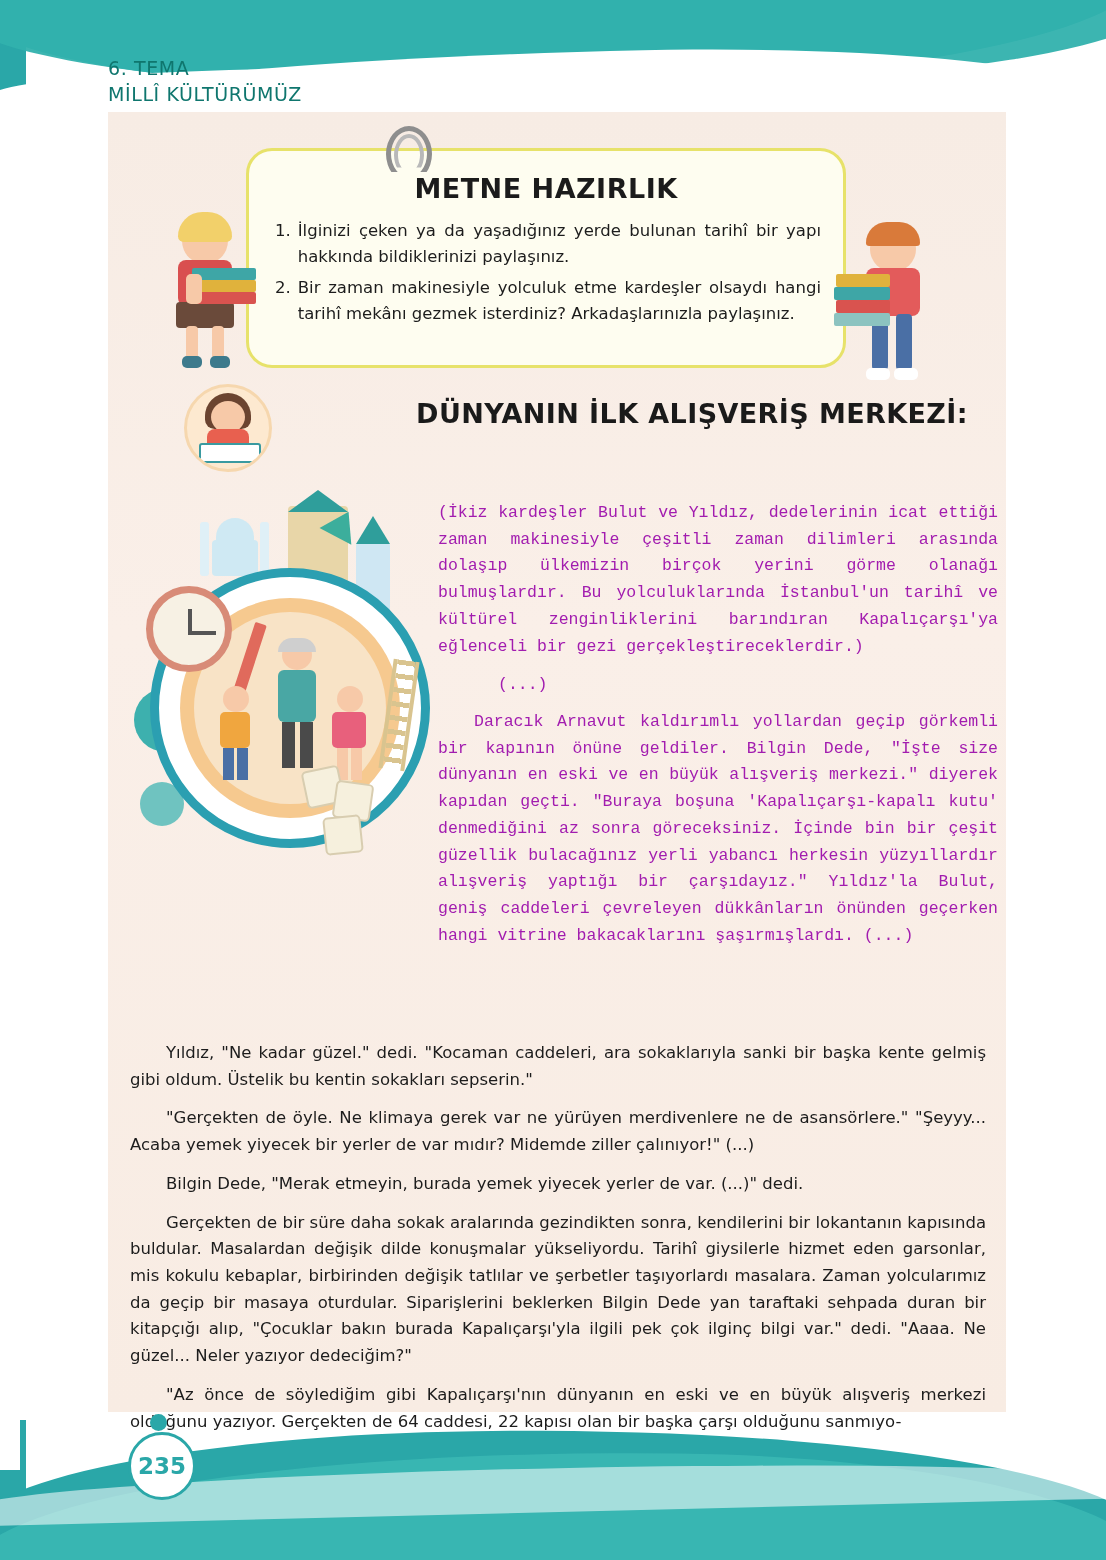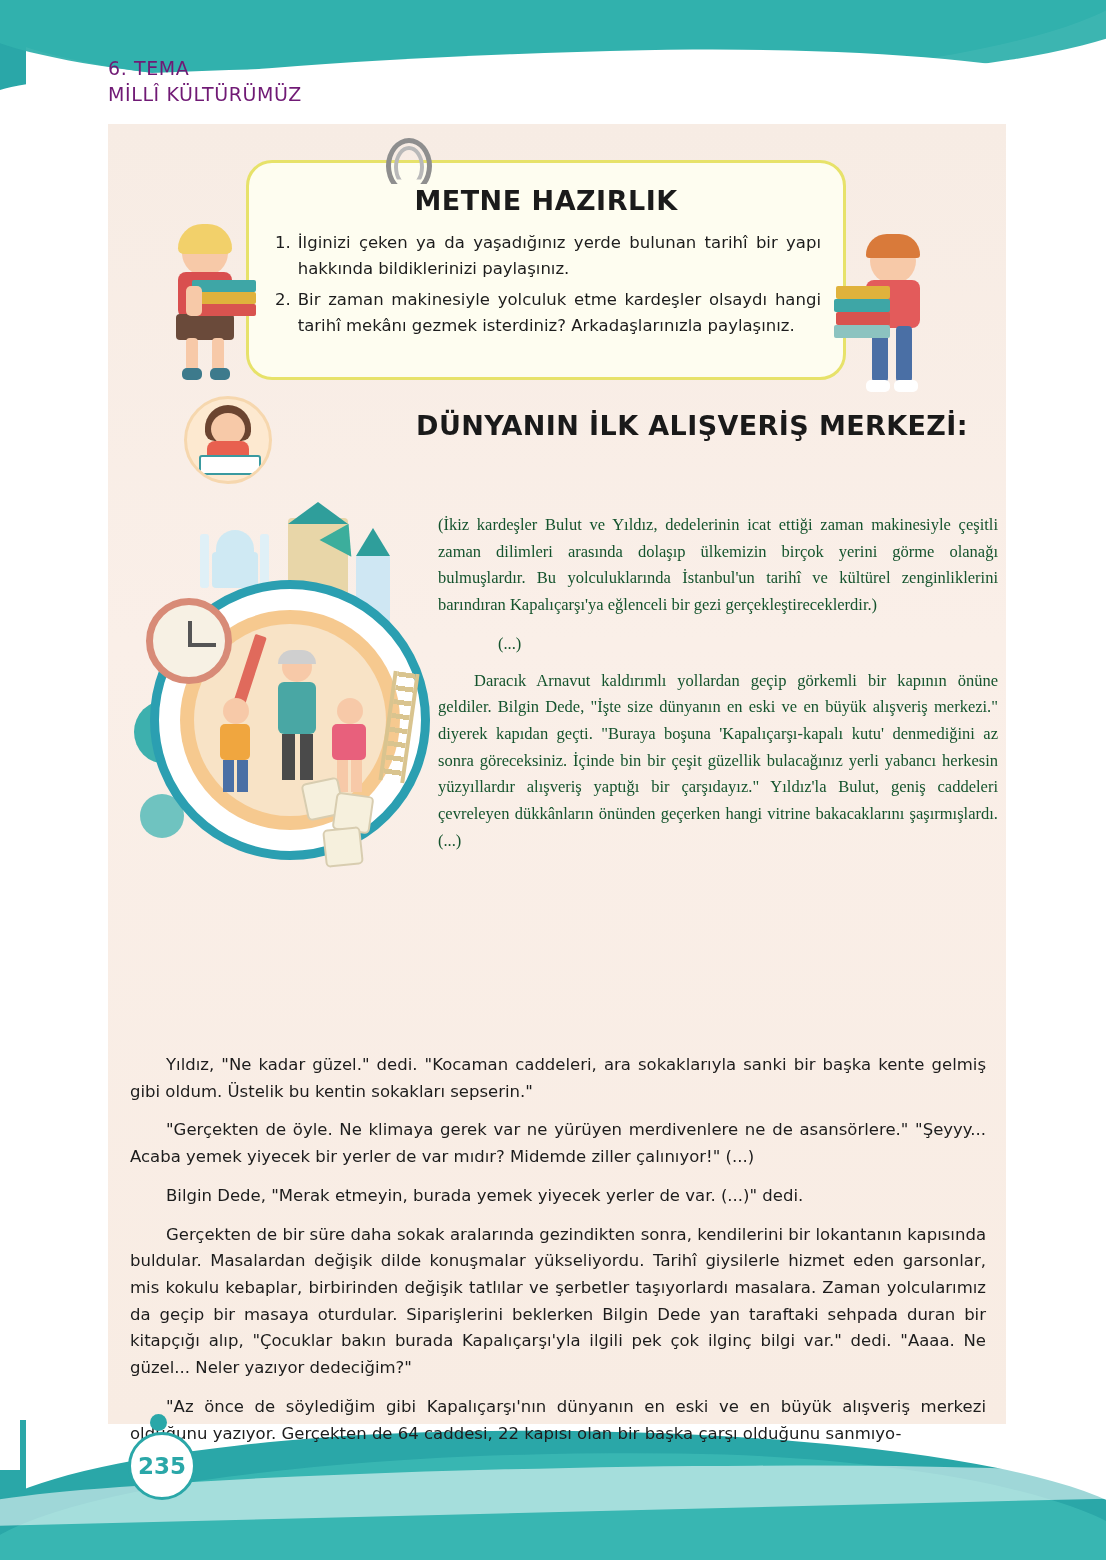--- a/index.html
+++ b/index.html
@@ -43,39 +43,39 @@
   }
   .header-band .wave-white2{
     position:absolute;left:-10px;top:70px;width:1180px;height:70px;
     background:#ffffff;
     border-top-left-radius:50% 60%;
     border-top-right-radius:70% 80%;
     transform:rotate(0.8deg);
   }
   .theme-label{
     position:absolute;left:108px;top:56px;
-    color:#701a75;
+    color:#0f766e;
     font-family:"DejaVu Sans", sans-serif;
     font-size:19px;letter-spacing:.6px;line-height:1.35;
     font-weight:400;
   }
   .theme-label .l2{display:block;}
 
   
   .left-strip{
     position:absolute;left:0;top:0;width:26px;height:1560px;
     background:linear-gradient(180deg,#2aa7a8 0%, #2aa7a8 6%, #ffffff 6%, #ffffff 91%, #2aa7a8 91%, #2aa7a8 100%);
   }
   .left-strip-inner{
     position:absolute;left:0;top:90px;width:20px;height:1380px;background:#ffffff;
   }
 
   
   .content-panel{
-    position:absolute;left:108px;top:124px;width:898px;height:1300px;
+    position:absolute;left:108px;top:112px;width:898px;height:1300px;
     background:#f7ece4;
   }
   .content-panel:before{
     content:"";position:absolute;left:0;top:0;width:898px;height:1300px;
     background:linear-gradient(180deg,#f7ece4 0%, #faefe8 40%, #f8ece3 100%);
   }
 
   
   .prep-box{
     position:absolute;left:138px;top:36px;width:600px;height:220px;
@@ -221,23 +221,23 @@
     position:absolute;left:258px;top:170px;width:26px;height:110px;
     background:repeating-linear-gradient(180deg,#d9c48f 0 5px, transparent 5px 14px);
     border-left:4px solid #d9c48f;border-right:4px solid #d9c48f;
     box-sizing:border-box;
     transform:rotate(8deg);
   }
 
   
   .text-col{
     position:absolute;left:330px;top:388px;width:560px;
-    font-size:16.5px;line-height:1.62;color:#14532d;
+    font-size:16.5px;line-height:1.62;color:#a21caf;
     text-align:justify;
-    font-family:Liberation Serif, serif;
+    font-family:Liberation Mono, monospace;
     z-index:3;
   }
   .text-col p{margin:0 0 12px 0;text-indent:0;}
   .text-col p.indent{text-indent:36px;}
   .text-col p.center-dots{text-align:left;text-indent:60px;margin-bottom:10px;}
 
   .text-full{
     position:absolute;left:22px;top:0px;width:856px;
     font-size:16.5px;line-height:1.62;color:#1c1c1c;
     text-align:justify;

